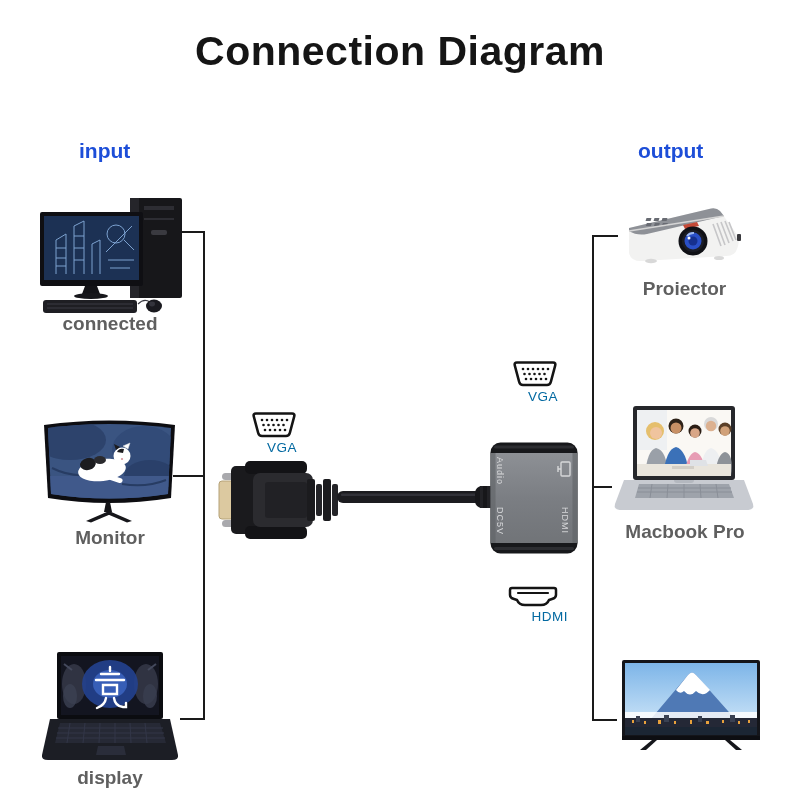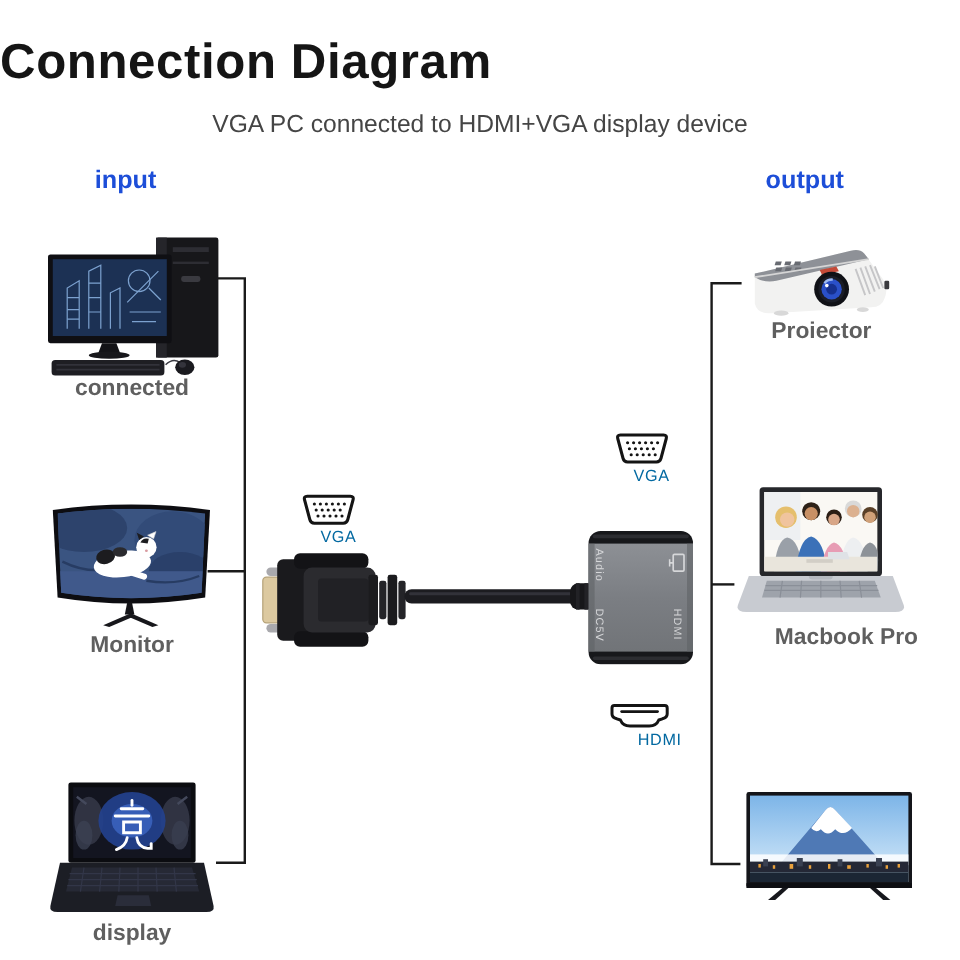--- a/index.html
+++ b/index.html
@@ -1,37 +1,36 @@
 <!DOCTYPE html>
 <html><head>
 <meta charset="utf-8">
 <style>
   html,body{margin:0;padding:0;background:#fff;}
   #canvas{position:relative;width:800px;height:800px;background:#ffffff;overflow:hidden;
           font-family:"Liberation Sans",sans-serif;}
   .abs{position:absolute;}
-  #title{left:0;right:0;top:28px;text-align:left;font-size:41px;font-weight:800;
+  #title{left:0;right:0;top:28px;text-align:center;font-size:41px;font-weight:800;
          color:#151515;letter-spacing:0.5px;}
   #subtitle{left:0;right:0;top:92px;text-align:center;font-size:20.5px;font-weight:400;color:#454545;}
   .col-label{top:139px;font-size:21px;font-weight:700;color:#1d4ed8;}
   #input-label{left:79px;}
   #output-label{left:638px;}
   .dev-label{text-align:center;font-size:19px;font-weight:700;color:#5f5f5f;}
   .port-label{text-align:right;font-size:13.5px;font-weight:400;color:#0369a1;letter-spacing:0.5px;}
   .rot-label{writing-mode:vertical-rl;text-orientation:mixed;font-size:9px;color:#d6d7d9;
              letter-spacing:1px;font-weight:400;}
   svg{display:block;}
 </style>
 </head>
 <body>
 
 <div id="canvas">
 
   <div id="title" class="abs">Connection Diagram</div>
-  <div id="subtitle" class="abs">VGA PC connected to HDMI+VGA display device</div>
   <div id="input-label" class="abs col-label">input</div>
   <div id="output-label" class="abs col-label">output</div>
 
   <svg class="abs" style="left:0;top:0;pointer-events:none;" width="800" height="800" viewBox="0 0 800 800">
     <g stroke="#1a1a1a" stroke-width="2" fill="none">
       <path d="M181,232 H204 V719 H180"></path>
       <path d="M173,476 H204"></path>
       <path d="M618,236 H593 V720 H617"></path>
       <path d="M593,487 H612"></path>
     </g>
@@ -143,21 +142,21 @@
     <circle cx="72" cy="43" r="14.5" fill="#101116"></circle>
     <circle cx="72" cy="43" r="11" fill="#1b1d26"></circle>
     <circle cx="72" cy="43" r="8.5" fill="#2a50c8"></circle>
     <circle cx="72" cy="43" r="4.5" fill="#16308e"></circle>
     <path d="M66,38 a8,8 0 0 1 7,-3" stroke="#9db9f2" stroke-width="2" fill="none"></path>
     <circle cx="68" cy="40" r="1.5" fill="#ffffff"></circle>
     <rect x="116" y="36" width="4" height="7" rx="1" fill="#3a3a3e"></rect>
     <ellipse cx="30" cy="63" rx="6" ry="2.2" fill="#d8d8d8"></ellipse>
     <ellipse cx="98" cy="60" rx="5" ry="2" fill="#d8d8d8"></ellipse>
   </svg>
-  <div class="abs dev-label" style="left:612px;top:266px;width:145px;">Proiector</div>
+  <div class="abs dev-label" style="left:612px;top:278px;width:145px;">Proiector</div>
 
   <svg class="abs" style="left:612px;top:404px;" width="146" height="114" viewBox="0 0 146 114">
     <rect x="21" y="2" width="102" height="74" rx="3" fill="#26272b"></rect>
     <rect x="25" y="6" width="94" height="66" fill="#f3efe8"></rect>
     <g>
       <rect x="25" y="6" width="94" height="66" fill="#faf8f4"></rect>
       <rect x="25" y="6" width="30" height="40" fill="#eef0f2"></rect>
       <circle cx="43" cy="27" r="9" fill="#e5bf6d"></circle>
       <circle cx="44" cy="29" r="6" fill="#f0c49e"></circle>
       <path d="M33,72 q2,-26 11,-28 q11,2 12,28 z" fill="#9aa0a8"></path>
@@ -177,21 +176,21 @@
       <path d="M78,56 l16,0 2,6 -18,0 z" fill="#dfe2e6"></path>
       <rect x="60" y="62" width="22" height="3" fill="#d2cec6"></rect>
     </g>
     <path d="M12,76 h120 l9,24 q2,6 -7,6 H10 q-9,0 -7,-6 Z" fill="#c8cbd1"></path>
     <path d="M27,80 h90 l5,14 H23 Z" fill="#9ea3ab"></path>
     <g stroke="#8a8f98" stroke-width="1">
         <path d="M26,84 H119 M25,88 H120 M40,80 l-2,14 M56,80 l-1,14 M72,80 v14 M88,80 l1,14 M104,80 l2,14"></path>
       </g>
     <path d="M62,76 h20 q0,3 -3,3 h-14 q-3,0 -3,-3 z" fill="#b4b8bf"></path>
   </svg>
-  <div class="abs dev-label" style="left:605px;top:521px;width:160px;text-align:right;">Macbook Pro</div>
+  <div class="abs dev-label" style="left:605px;top:521px;width:160px;">Macbook Pro</div>
 
   <svg class="abs" style="left:620px;top:658px;" width="142" height="96" viewBox="0 0 142 96">
     <rect x="2" y="2" width="138" height="80" rx="2" fill="#14151a"></rect>
     <defs>
       <linearGradient id="sky" x1="0" y1="0" x2="0" y2="1">
         <stop offset="0" stop-color="#7db5e8"></stop>
           <stop offset="1" stop-color="#d9ecfa"></stop>
       </linearGradient>
     </defs>
     <rect x="5" y="5" width="132" height="72" fill="url(#sky)"></rect>

